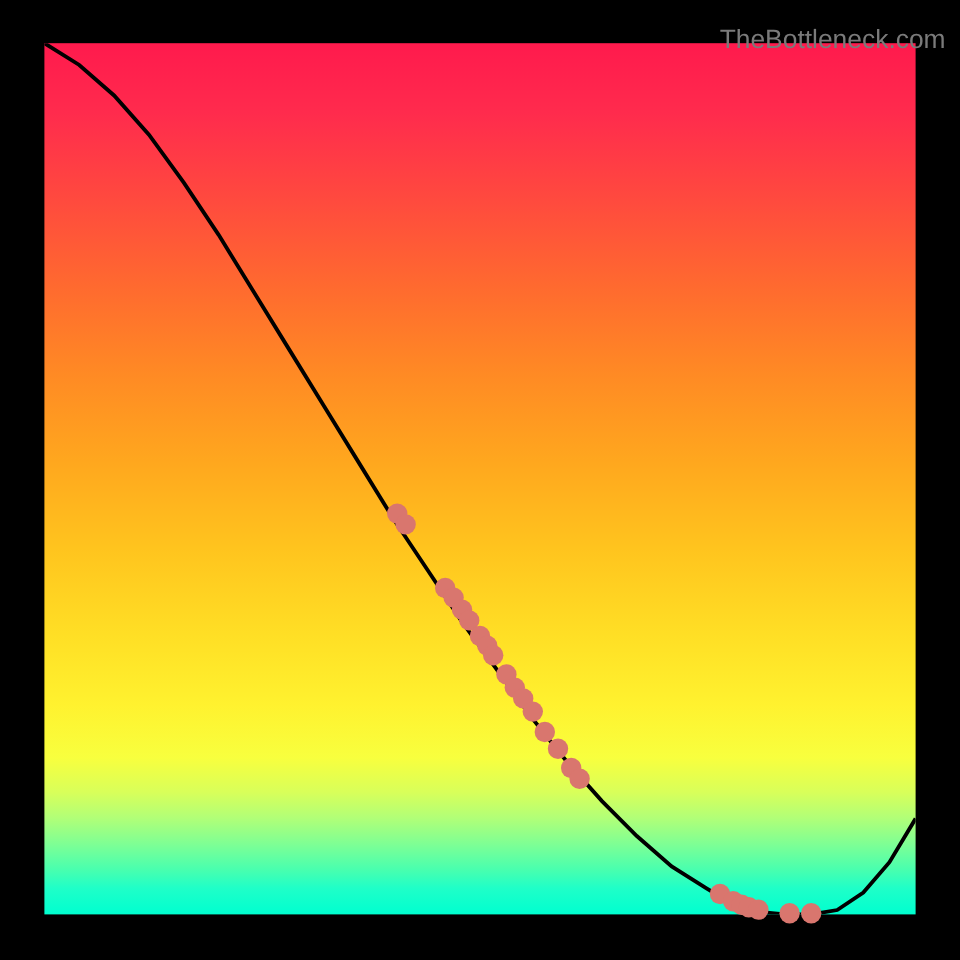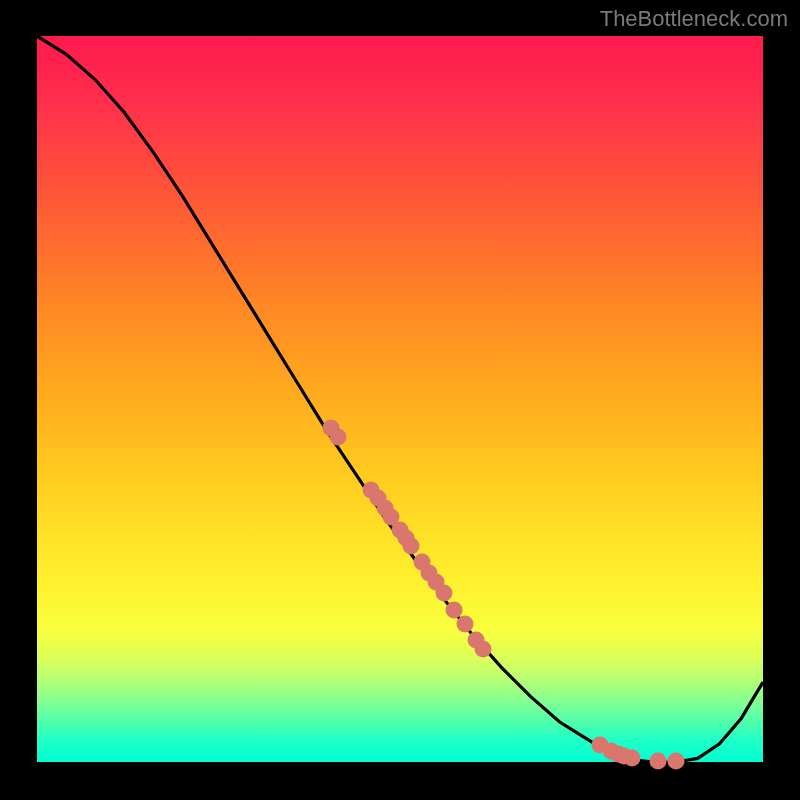--- a/index.html
+++ b/index.html
@@ -1,17 +1,17 @@
 <!DOCTYPE html>
 <html><head>
 <meta charset="utf-8">
 <style>
 *{margin:0;padding:0;box-sizing:border-box}
 body{background:#000;width:800px;height:800px;position:relative;font-family:Arial,sans-serif}
-.watermark{position:absolute;top:6px;right:12px;color:#7a7a7a;font-size:22px;font-weight:400;z-index:10}
+.watermark{position:absolute;top:20px;right:12px;color:#7a7a7a;font-size:22px;font-weight:400;z-index:10}
 .plot{position:absolute;left:37px;top:36px;width:726px;height:726px;background:linear-gradient(to bottom,
 #ff1a4d 0%,
 #ff2b4d 8%,
 #ff4a3e 18%,
 #ff6a2f 28%,
 #ff8a24 38%,
 #ffa71e 48%,
 #ffc41e 58%,
 #ffdf25 68%,
 #fff22f 76%,

